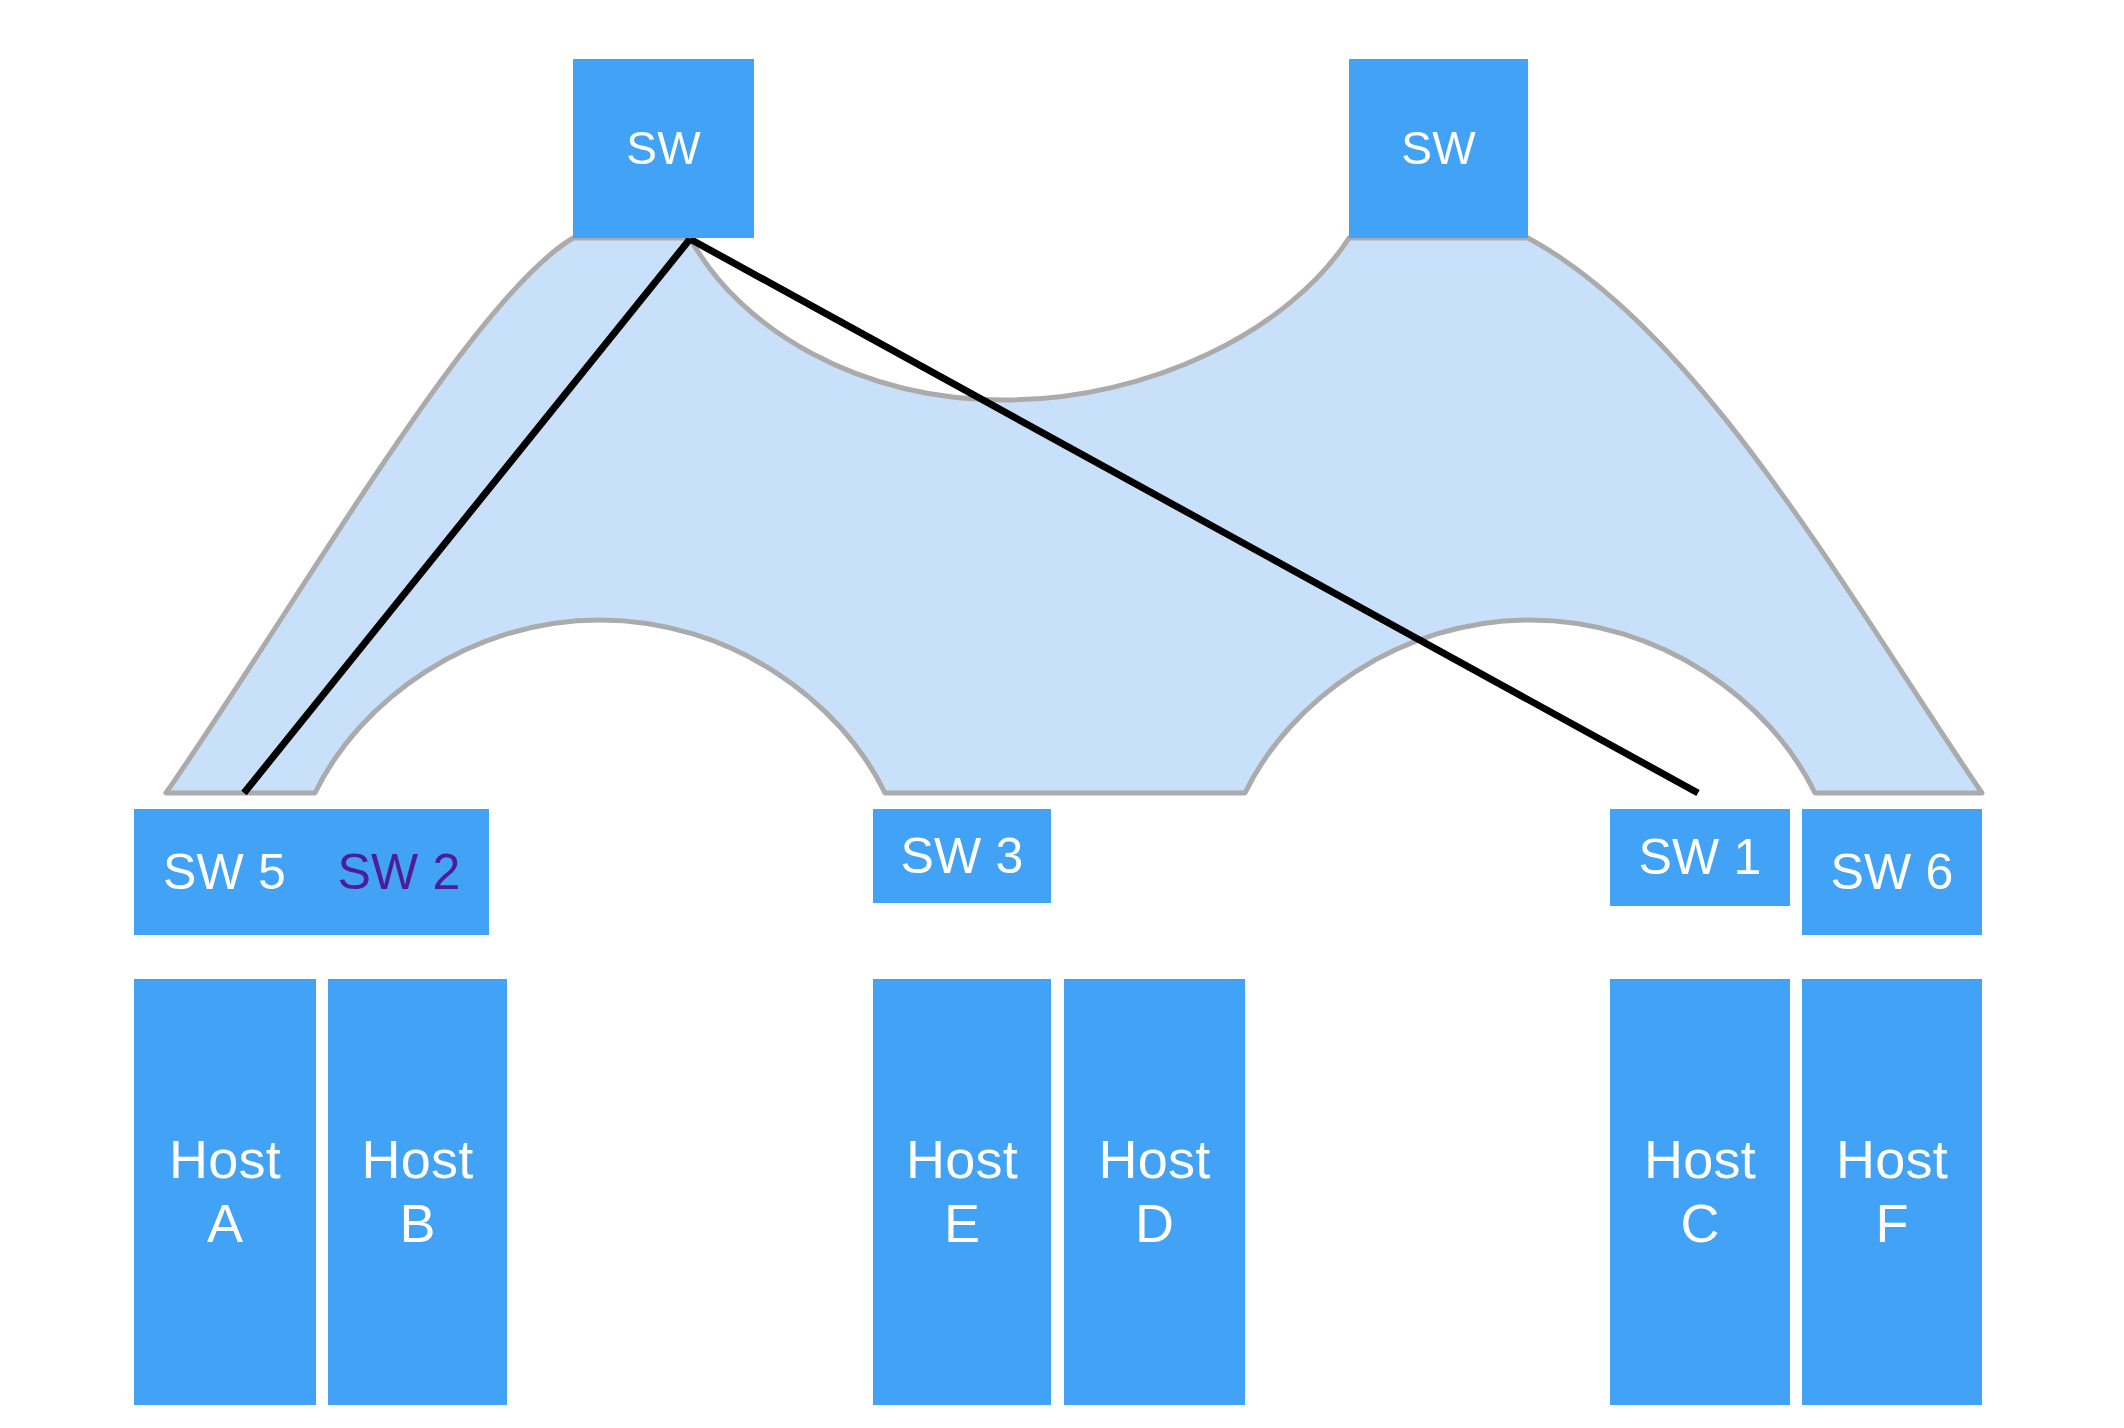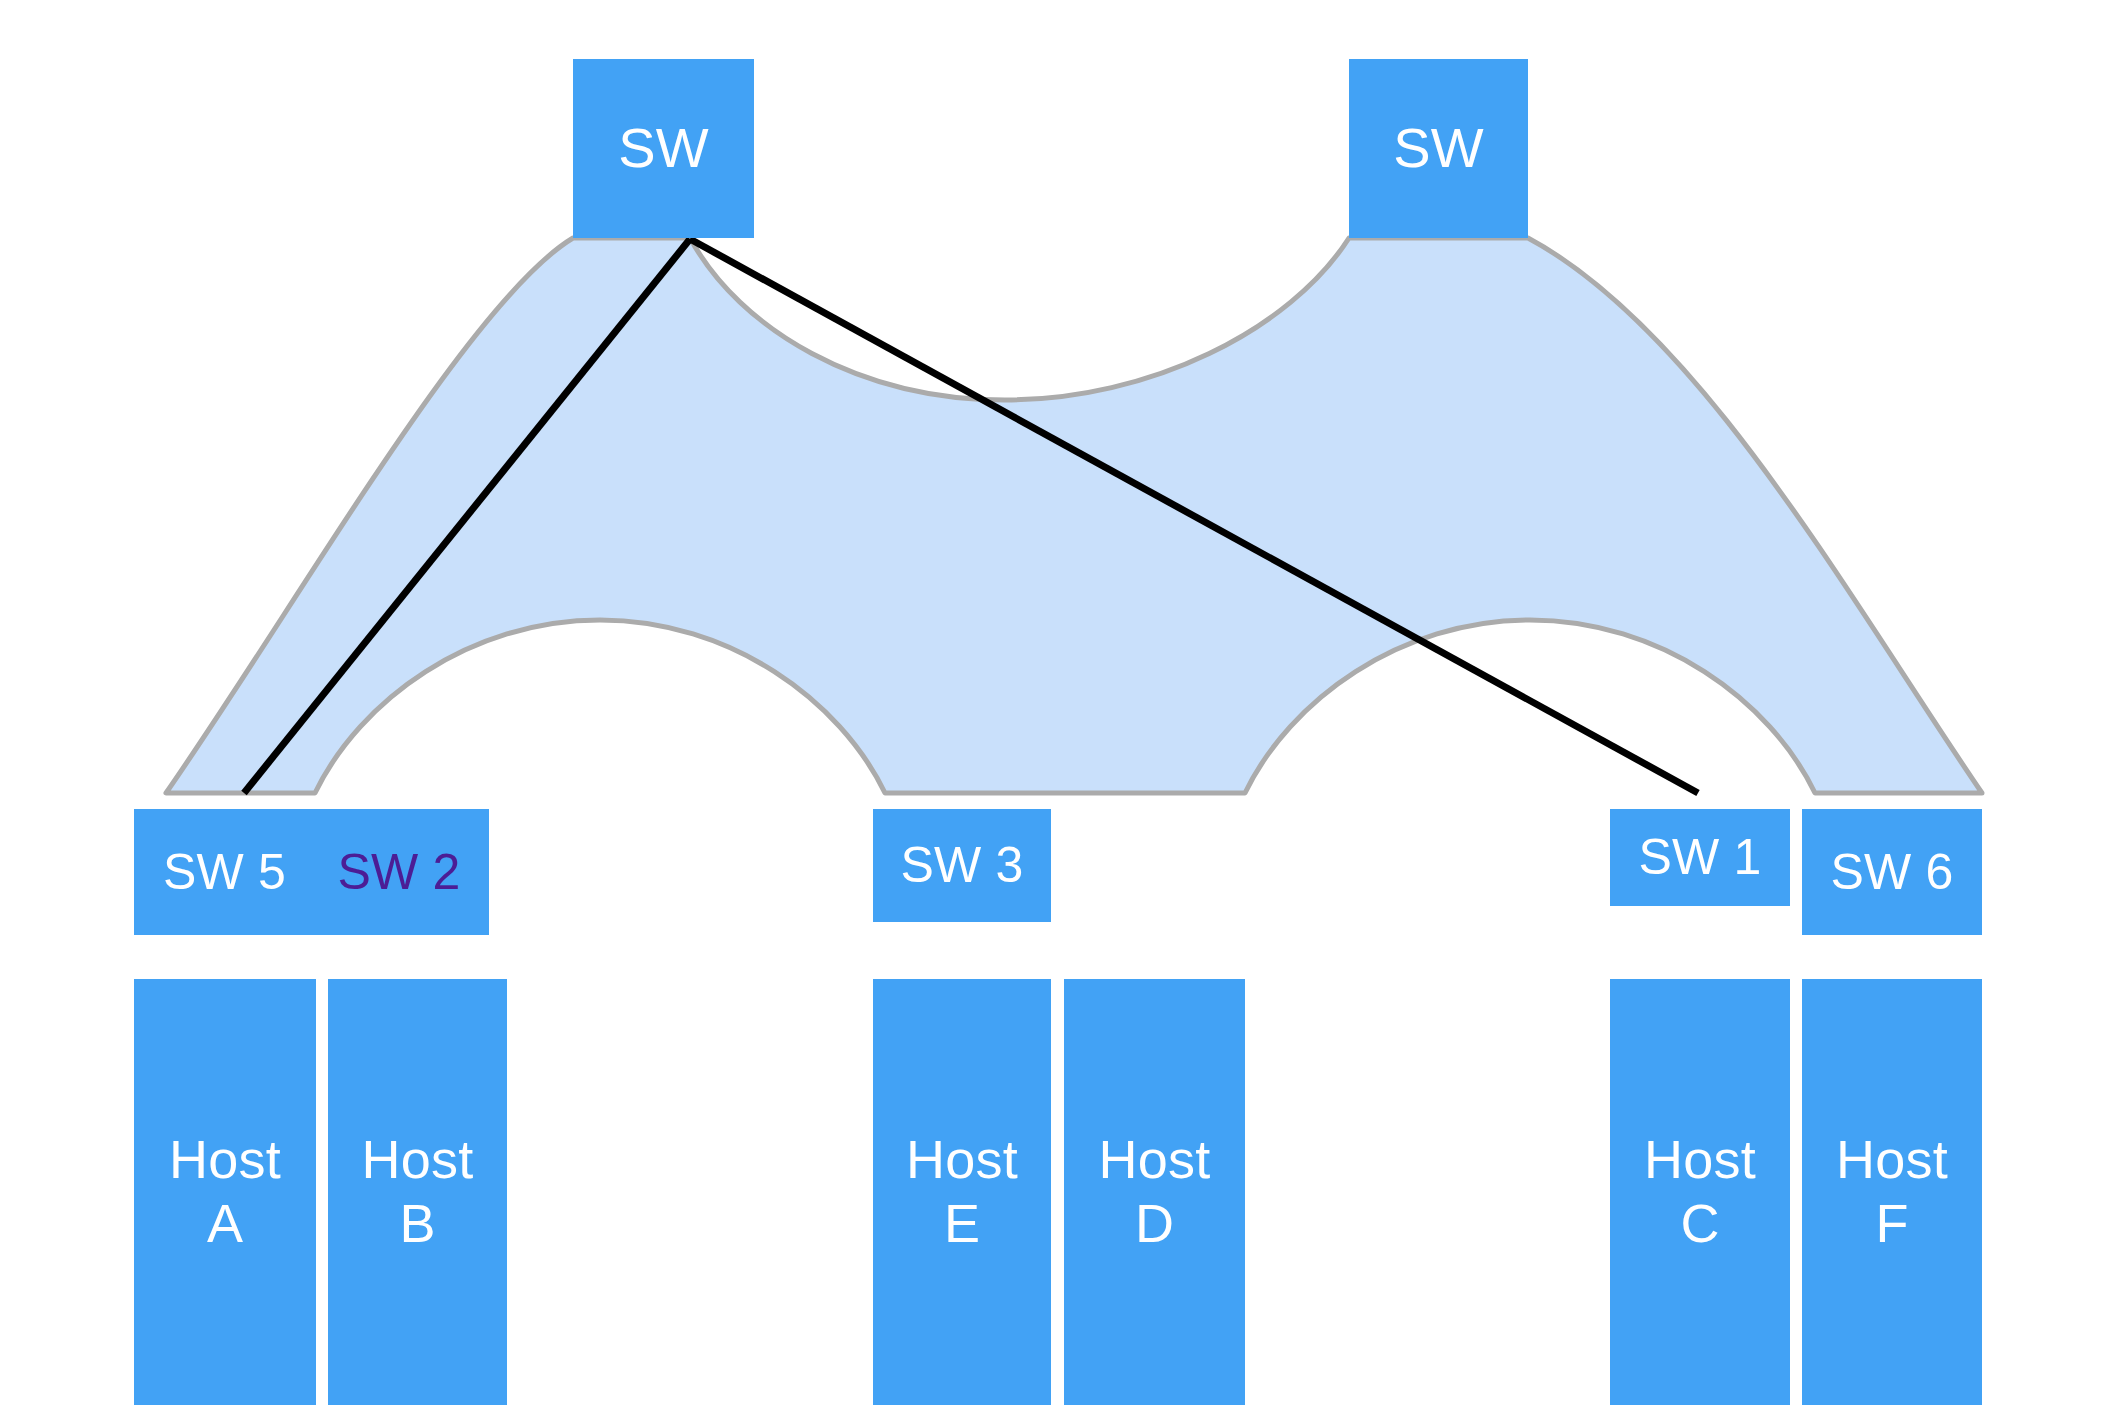--- a/index.html
+++ b/index.html
@@ -30,21 +30,21 @@
     color: #ffffff;
     display: flex;
     align-items: center;
     justify-content: center;
     text-align: center;
     line-height: 1.18;
     white-space: pre-line;
     letter-spacing: 0.2px;
   }
   .node-sw-top {
-    font-size: 56px;
+    font-size: 46px;
   }
   .node-sw {
     font-size: 50px;
     margin-top: 15px;
   }
   .node-host {
     font-size: 54px;
     margin-top: 36px;
   }
 </style>
@@ -74,21 +74,21 @@
 
     <line id="link-0" x1="690" y1="239" x2="244" y2="793" stroke="#000000" stroke-width="7"></line>
     <line id="link-1" x1="690" y1="239" x2="1698" y2="793" stroke="#000000" stroke-width="7"></line>
   </svg>
 
   <div class="node node-sw-top" id="n-sw-top-left" style="left: 573px; top: 59px; width: 181px; height: 179px; background: rgb(66, 162, 245); color: rgb(255, 255, 255);">SW</div>
   <div class="node node-sw-top" id="n-sw-top-right" style="left: 1349px; top: 59px; width: 179px; height: 179px; background: rgb(66, 162, 245); color: rgb(255, 255, 255);">SW</div>
 
   <div class="node node-sw" id="n-sw-5" style="left: 134px; top: 794px; width: 181px; height: 126px; background: rgb(66, 162, 245); color: rgb(255, 255, 255);">SW 5</div>
   <div class="node node-sw" id="n-sw-2" style="left: 309px; top: 794px; width: 180px; height: 126px; background: rgb(66, 162, 245); color: #4c1d95;">SW 2</div>
-  <div class="node node-sw" id="n-sw-3" style="left: 873px; top: 794px; width: 178px; height: 113px; background: rgb(66, 162, 245); color: rgb(255, 255, 255);">SW 3</div>
+  <div class="node node-sw" id="n-sw-3" style="left: 873px; top: 794px; width: 178px; height: 94px; background: rgb(66, 162, 245); color: rgb(255, 255, 255);">SW 3</div>
   <div class="node node-sw" id="n-sw-1" style="left: 1610px; top: 794px; width: 180px; height: 97px; background: rgb(66, 162, 245); color: rgb(255, 255, 255);">SW 1</div>
   <div class="node node-sw" id="n-sw-6" style="left: 1802px; top: 794px; width: 180px; height: 126px; background: rgb(66, 162, 245); color: rgb(255, 255, 255);">SW 6</div>
 
   <div class="node node-host" id="n-host-a" style="left: 134px; top: 943px; width: 182px; height: 426px; background: rgb(66, 162, 245); color: rgb(255, 255, 255);">Host
 A</div>
   <div class="node node-host" id="n-host-b" style="left: 328px; top: 943px; width: 179px; height: 426px; background: rgb(66, 162, 245); color: rgb(255, 255, 255);">Host
 B</div>
   <div class="node node-host" id="n-host-e" style="left: 873px; top: 943px; width: 178px; height: 426px; background: rgb(66, 162, 245); color: rgb(255, 255, 255);">Host
 E</div>
   <div class="node node-host" id="n-host-d" style="left: 1064px; top: 943px; width: 181px; height: 426px; background: rgb(66, 162, 245); color: rgb(255, 255, 255);">Host

